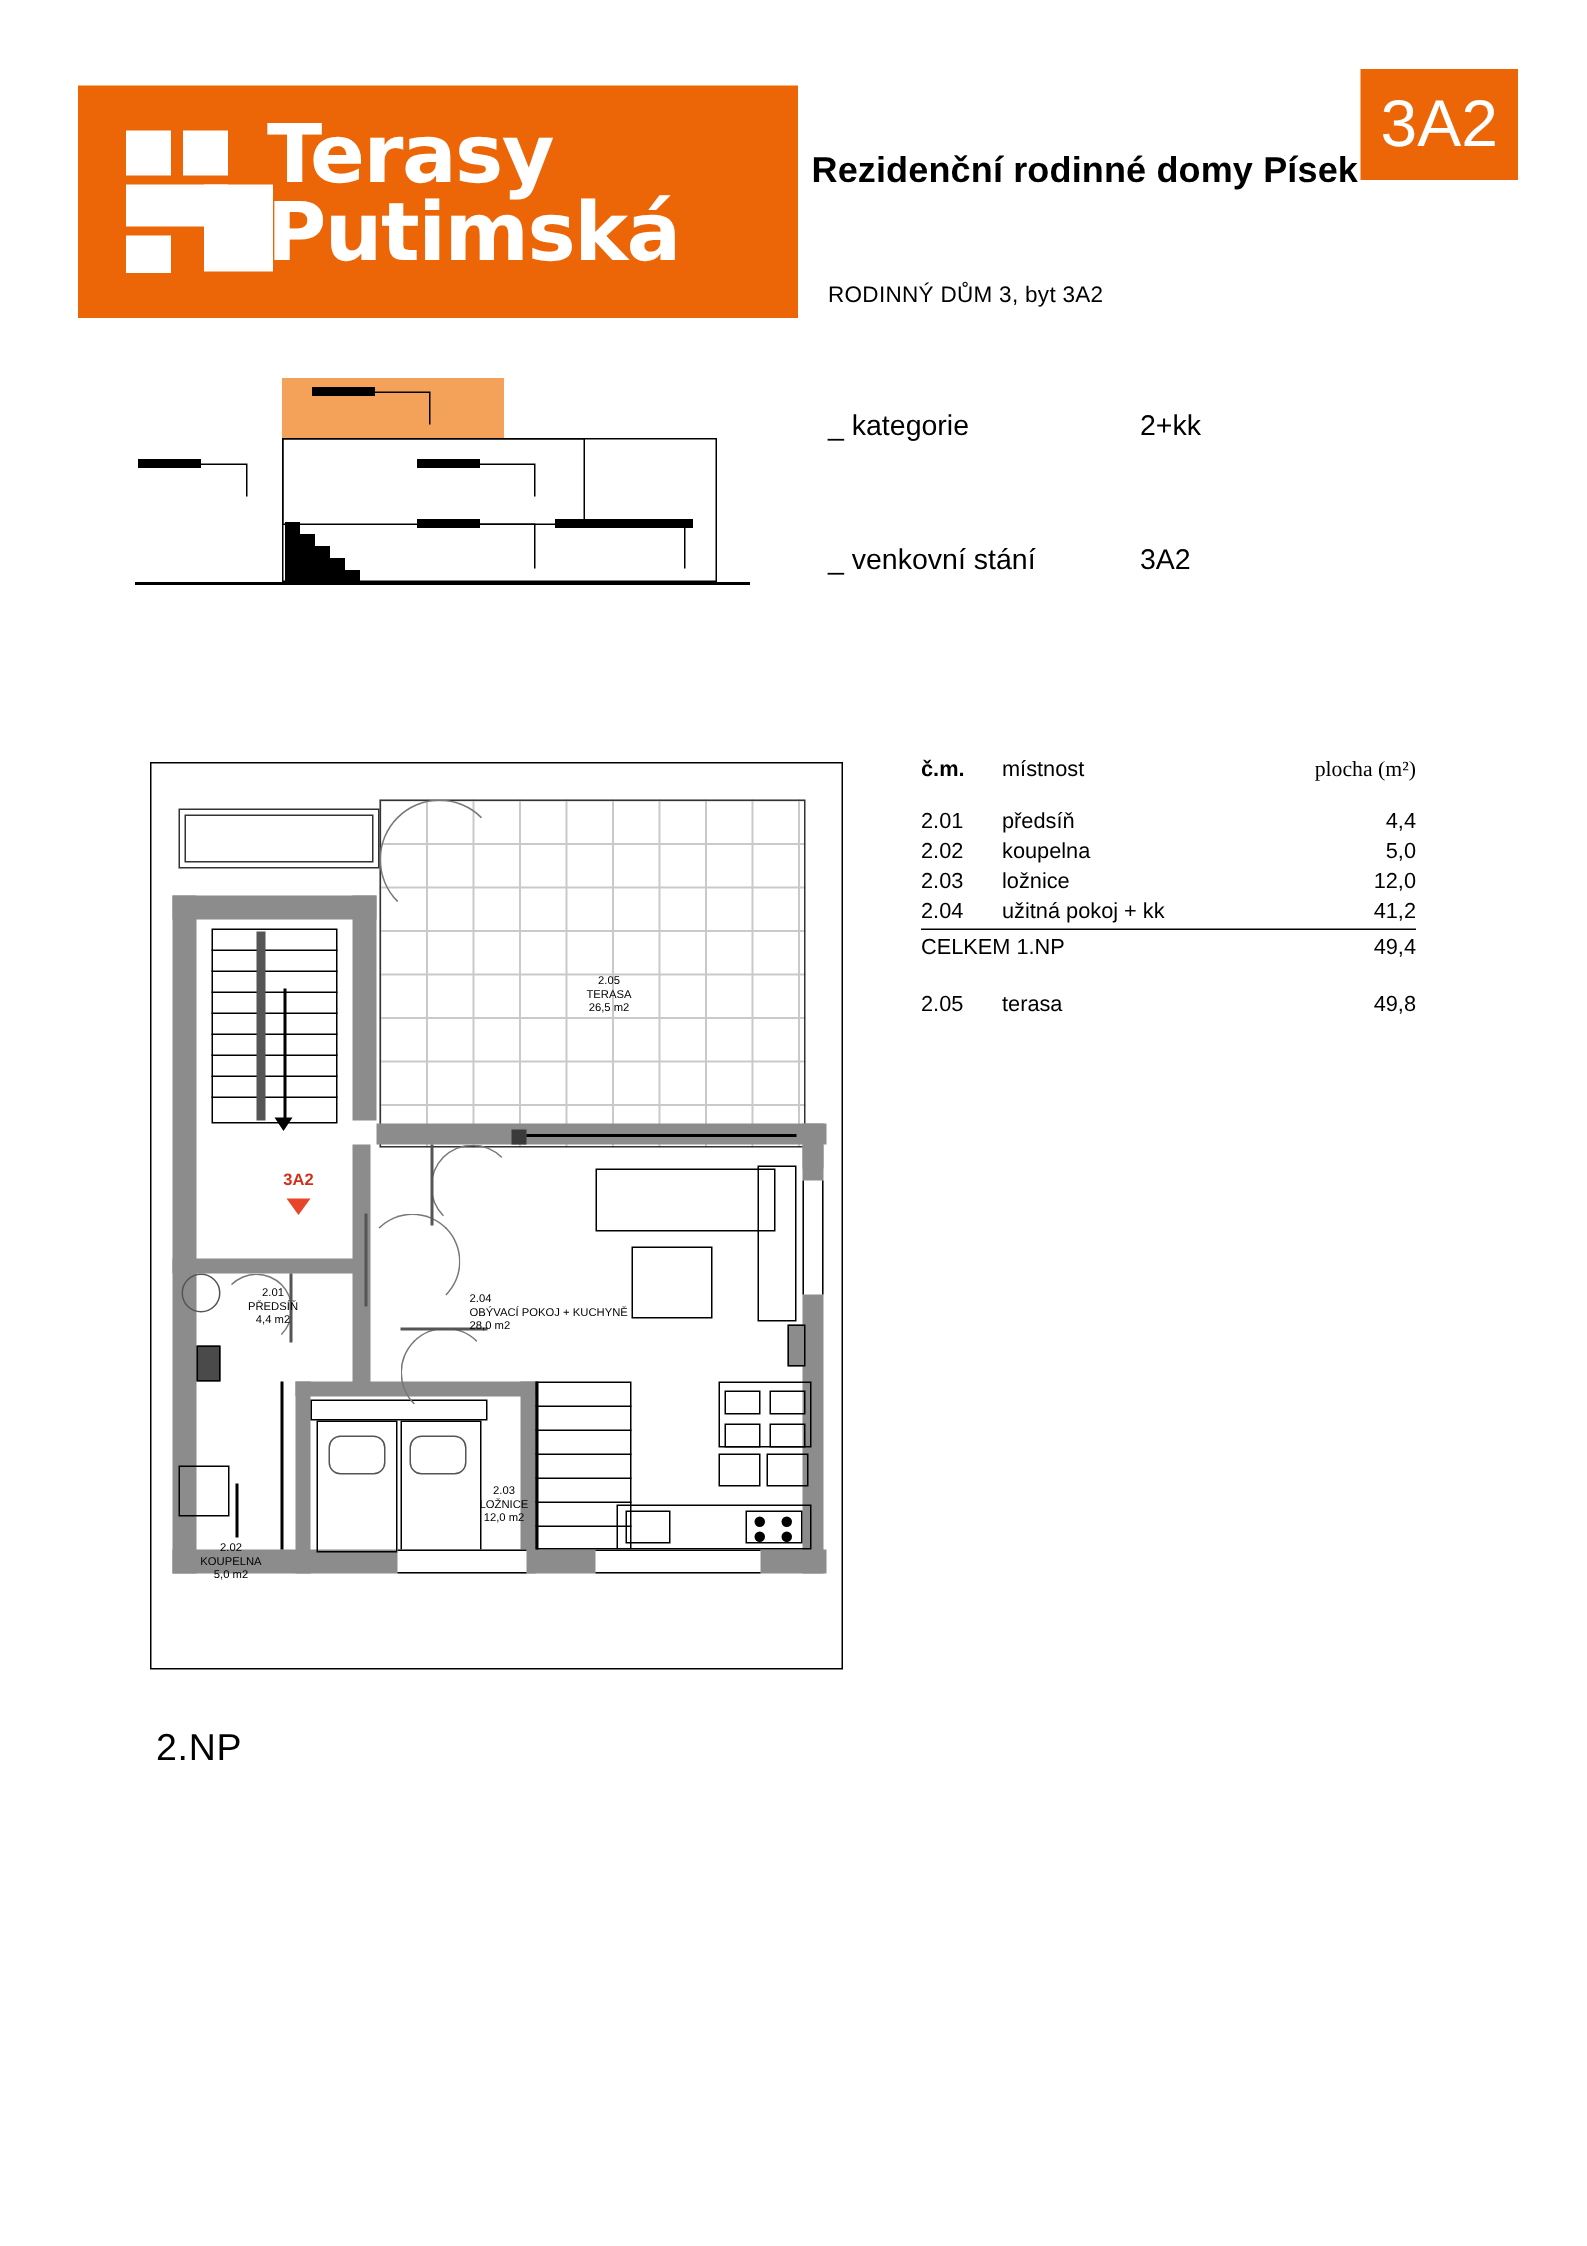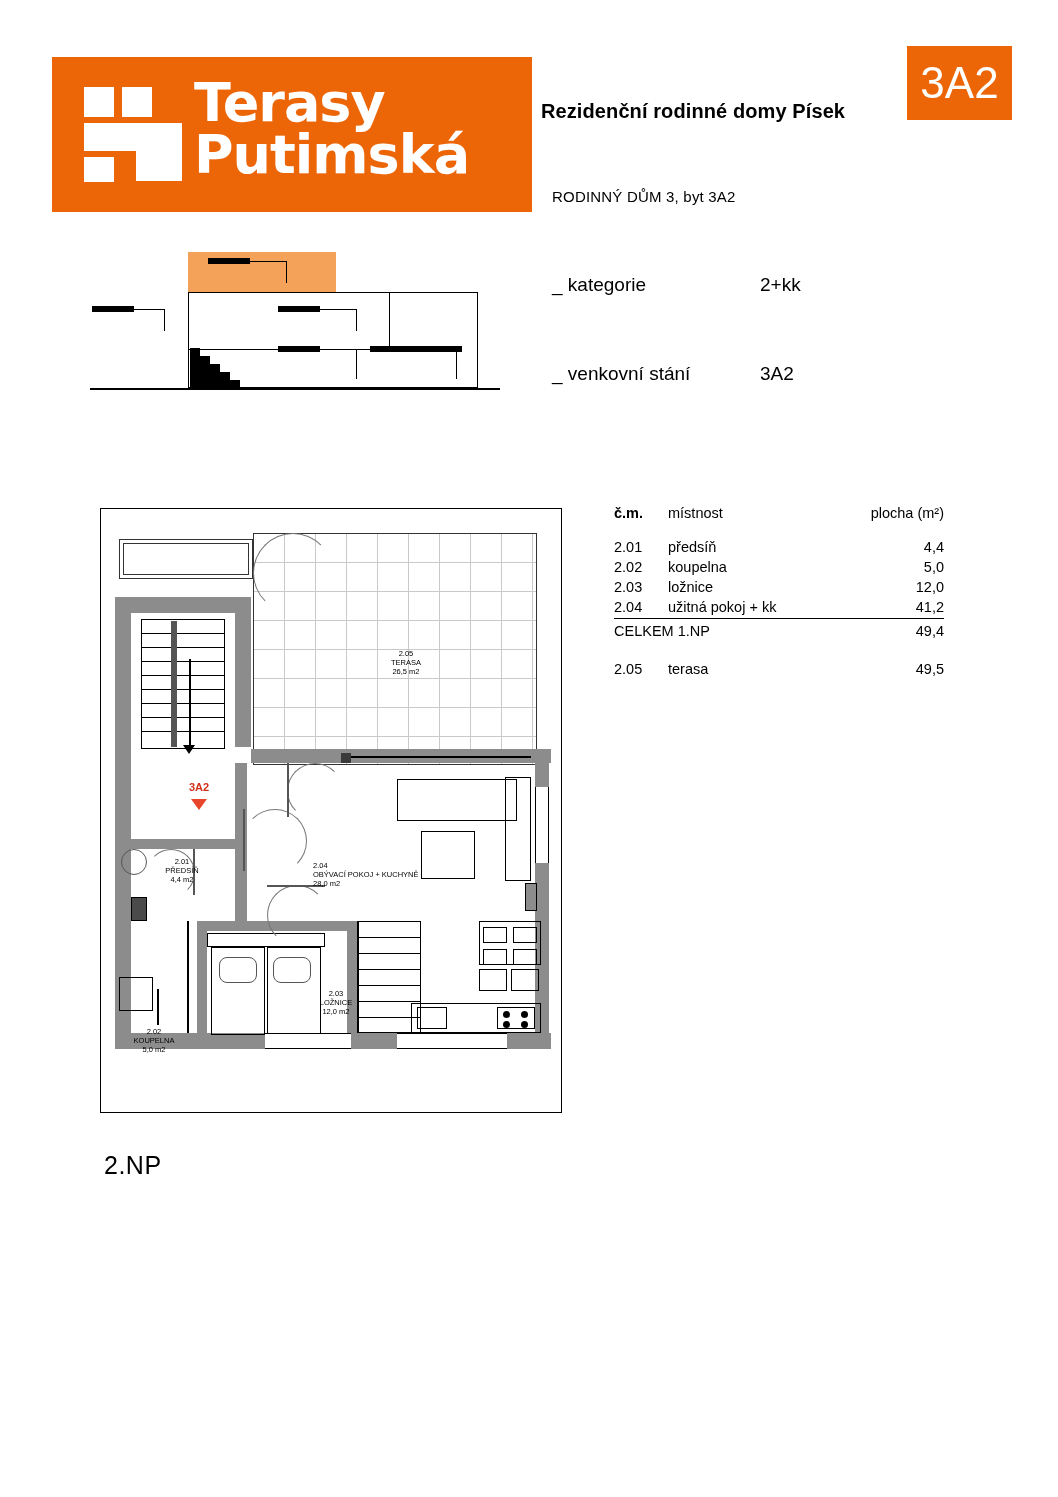--- a/index.html
+++ b/index.html
@@ -26,34 +26,34 @@
     left: 32px; top: 30px;
     width: 110px; height: 95px;
   }
   .logo-mark i {
     position: absolute;
     background: #ffffff;
     display: block;
   }
   .logo-text {
     position: absolute;
-    left: 142px; top: 20px;
+    left: 126px; top: 20px;
     color: #ffffff;
     font-weight: bold;
     font-size: 54px;
     line-height: 52px;
     letter-spacing: -1px;
     font-family: "DejaVu Sans", sans-serif;
   }
   .logo-text span { display: block; }
 
   .header-title {
     position: absolute;
     left: 541px; top: 100px;
-    font-size: 20px;
+    font-size: 24px;
     font-weight: bold;
     letter-spacing: 0.1px;
   }
   .badge {
     position: absolute;
     left: 907px; top: 46px;
     width: 105px; height: 74px;
     background: #ec6608;
     color: #ffffff;
     font-size: 44px;
@@ -99,21 +99,21 @@
     left: 614px; top: 505px;
     width: 330px;
     font-size: 14.5px;
   }
   .roomtable .hdr {
     display: flex;
     padding-bottom: 16px;
   }
   .roomtable .hdr .c1 { width: 54px; font-weight: bold; }
   .roomtable .hdr .c2 { flex: 1; }
-  .roomtable .hdr .c3 { width: 110px; text-align: right; }
+  .roomtable .hdr .c3 { width: 110px; text-align: right; font-family: Liberation Serif, serif; }
   .rt-row {
     display: flex;
     line-height: 20px;
   }
   .rt-row .c1 { width: 54px; }
   .rt-row .c2 { flex: 1; }
   .rt-row .c3 { width: 110px; text-align: right; }
   .rt-row.underline .c1,
   .rt-row.underline .c2,
   .rt-row.underline .c3 { border-bottom: 1.5px solid #000; padding-bottom: 1px; }
@@ -258,21 +258,21 @@
     <div class="c3">41,2</div>
   </div>
   <div class="rt-row total">
     <div class="c1"></div>
     <div class="c2" style="margin-left:-54px;">CELKEM 1.NP</div>
     <div class="c3">49,4</div>
   </div>
   <div class="rt-row gap">
     <div class="c1">2.05</div>
     <div class="c2">terasa</div>
-    <div class="c3">49,5</div>
+    <div class="c3">49,8</div>
   </div>
 </div>
 
 <div class="plan">
 
   <div class="grid" style="left:152px;top:24px;width:284px;height:232px;background-size:31px 29px;"></div>
   <div class="outline" style="left:152px;top:24px;width:284px;height:232px;"></div>
 
   <div class="outline" style="left:18px;top:30px;width:134px;height:40px;"></div>
   <div class="outline" style="left:22px;top:34px;width:126px;height:32px;"></div>

